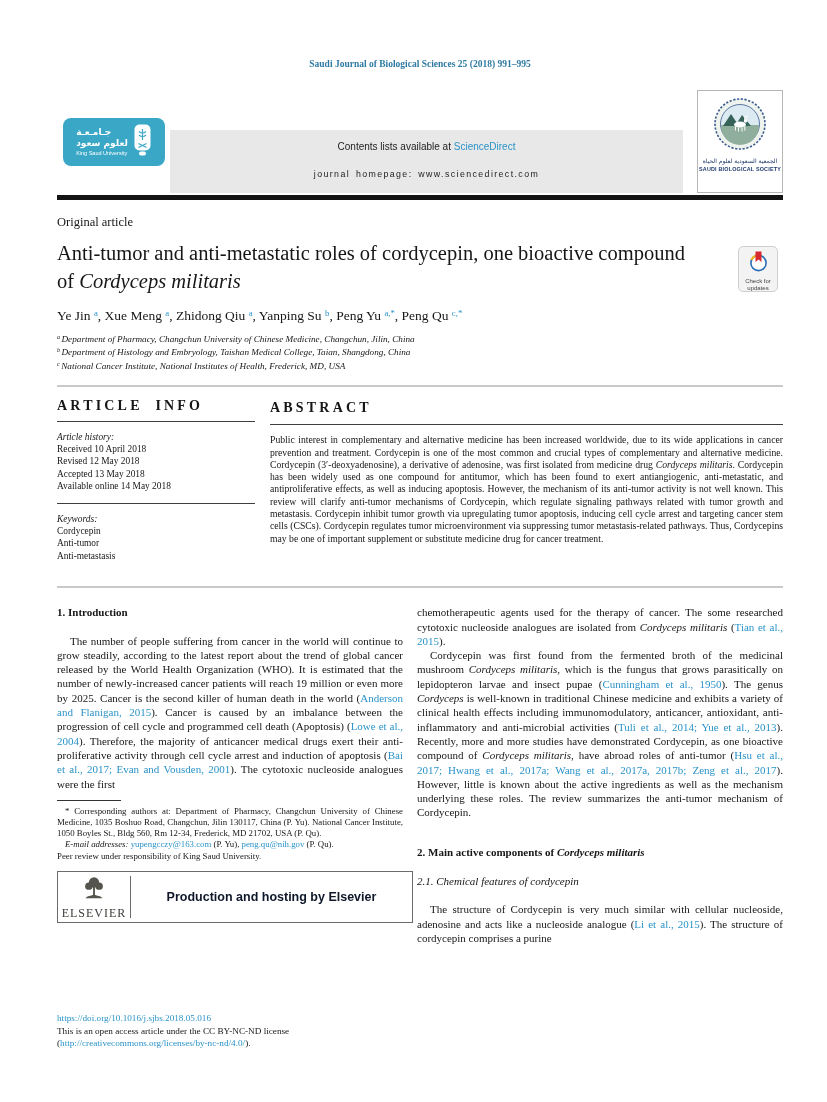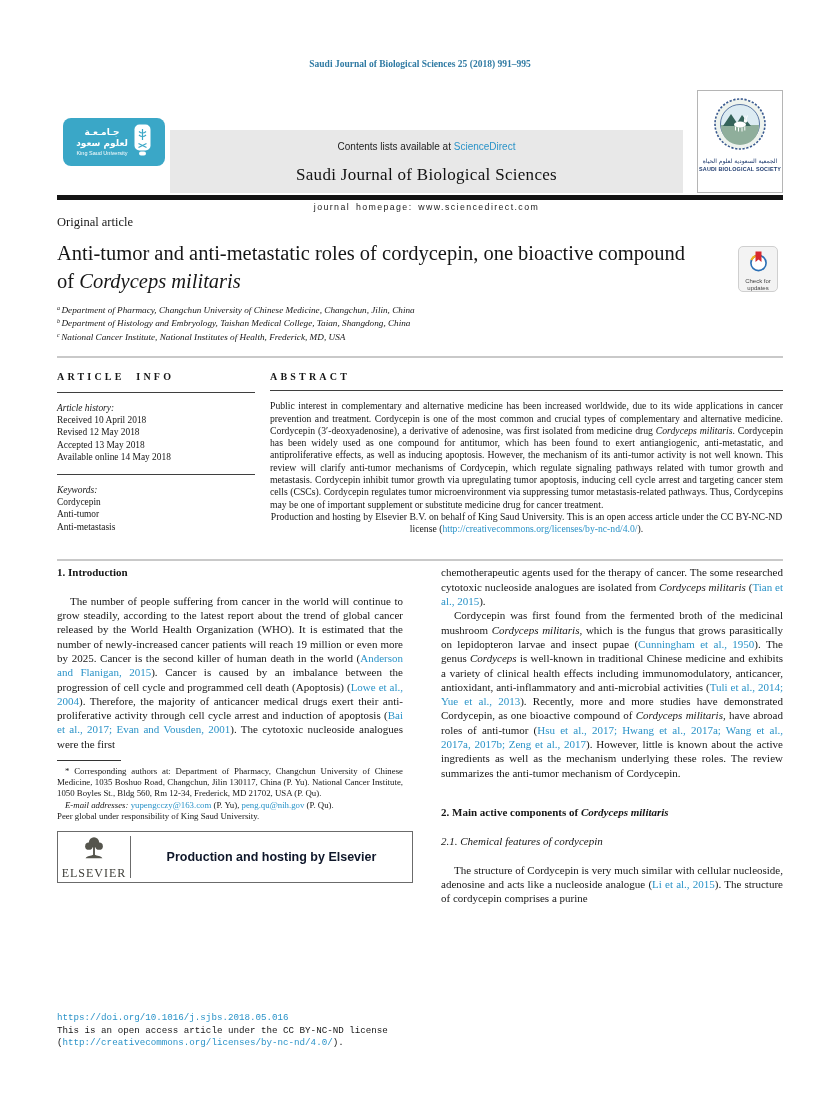--- a/index.html
+++ b/index.html
@@ -9,21 +9,21 @@
   .page{position:relative;width:827px;height:1102px;background:#fff;overflow:hidden;
         font-family:"Liberation Serif",serif;color:#161616;}
   .inner{padding:0 44px 0 57px;}
 
   .masthead{padding-top:59px;text-align:center;font-size:9.5px;font-weight:700;color:var(--masthead);}
 
   .header{display:flex;margin-top:21px;height:103px;}
   .h-left{width:113px;display:flex;align-items:center;justify-content:center;}
   .ksu-badge{width:102px;height:48px;background:var(--teal);border-radius:8px;display:flex;
              align-items:center;justify-content:center;gap:6px;color:#fff;}
-  .ksu-text{text-align:center;}
+  .ksu-text{text-align:left;}
   .ksu-ar{font-family:"DejaVu Sans",sans-serif;font-size:9px;font-weight:700;line-height:10.5px;}
   .ksu-en{font-family:"Liberation Sans",sans-serif;font-size:5.5px;margin-top:2px;}
   .h-center{flex:1;background:var(--header_bg);text-align:center;padding-top:11px;margin-top:40px;}
   .contents-line{font-family:"Liberation Sans",sans-serif;font-size:10px;color:#222;}
   .sd-link{color:var(--link);}
   .journal-title{font-size:17px;margin-top:13px;letter-spacing:.3px;color:#111;}
   .homepage{font-family:"Liberation Sans",sans-serif;font-size:8.8px;letter-spacing:1.4px;word-spacing:2px;margin-top:17px;color:#222;}
   .h-right{width:86px;margin-left:14px;border:1px solid #b5b5b5;background:#fff;text-align:center;
            padding-top:7px;box-sizing:border-box;}
   .sbs-ar{font-family:"DejaVu Sans",sans-serif;font-size:6px;color:#1d3a6e;margin-top:3px;}
@@ -38,28 +38,28 @@
 
   .check-badge{position:absolute;top:246px;right:49px;width:40px;height:46px;background:#f3f3f3;
                border:1px solid #cfcfcf;border-radius:5px;display:flex;flex-direction:column;
                align-items:center;padding-top:4px;box-sizing:border-box;cursor:pointer;}
   .badge-label{font-family:"Liberation Sans",sans-serif;font-size:6px;line-height:7px;color:#444;text-align:center;margin-top:2px;width:34px;}
 
   .info-block{margin-top:12px;border-top:2px solid #c9c9c9;border-bottom:2px solid #c9c9c9;
               display:flex;gap:15px;padding:13px 0 24px;}
   .info-col{width:198px;flex:none;font-size:9.4px;line-height:12.4px;}
   .abs-col{flex:1;}
-  .block-heading{font-size:10px;font-weight:700;letter-spacing:3.2px;word-spacing:6px;}
+  .block-heading{font-size:14px;font-weight:700;letter-spacing:3.2px;word-spacing:6px;}
   .rule-dark{border-top:1px solid #3f3f3f;margin:8px 0 9px;}
   .mid-rule{border-top:1px solid #3f3f3f;margin:10px 0 9px;}
   .lbl-italic{font-style:italic;}
   .abs-text{font-size:9.7px;line-height:12.3px;text-align:justify;}
   .abs-license{font-size:9.7px;line-height:12.3px;text-align:center;}
 
-  .body-cols{display:flex;gap:38px;margin-top:4px;font-size:11px;line-height:14.3px;text-align:justify;}
+  .body-cols{display:flex;gap:14px;margin-top:17px;font-size:11px;line-height:14.3px;text-align:justify;}
   .col-left{width:346px;flex:none;}
   .col-right{flex:1;}
   .sec-head{font-weight:700;margin:0 0 14px;}
   .s2{margin-top:25px;margin-bottom:15px;}
   .subsec-head{font-style:italic;margin:0 0 14px;}
   p{margin:0;}
   .indent{text-indent:13px;}
 
   .fn-rule{width:64px;border-top:1px solid #333;margin:9px 0 5px;}
   .fn{font-size:8.8px;line-height:11.2px;text-align:justify;}
@@ -67,21 +67,21 @@
   .fn.em{text-indent:8px;}
 
   .elsevier-box{margin-top:9px;width:356px;height:52px;border:1px solid #6b6b6b;display:flex;
                 align-items:stretch;box-sizing:border-box;}
   .els-logo{width:72px;display:flex;flex-direction:column;align-items:center;justify-content:center;padding:3px 0;}
   .els-word{font-size:12px;letter-spacing:1px;margin-top:1px;color:#3c3c36;}
   .els-div{width:1px;background:#6b6b6b;margin:4px 0;}
   .prod-label{flex:1;display:flex;align-items:center;justify-content:center;
               font-family:"Liberation Sans",sans-serif;font-weight:700;font-size:12.5px;color:#0f172a;}
 
-  .footer-abs{position:absolute;left:57px;top:1012px;width:374px;font-size:9.2px;line-height:12.6px;text-align:left;font-family:Liberation Mono, monospace;}
+  .footer-abs{position:absolute;left:57px;top:1012px;width:374px;font-size:9.2px;line-height:12.6px;text-align:left;}
   .doi{color:var(--link);}
 
   .seg-i{font-style:italic;}
   .seg-b{font-weight:700;}
   .seg-bi{font-weight:700;font-style:italic;}
   .seg-link{color:var(--link);cursor:pointer;}
   .seg-sup{font-size:.65em;position:relative;top:-.5em;}
   .seg-suplink{font-size:.65em;position:relative;top:-.5em;color:var(--link);cursor:pointer;}
 </style>
 </head>
@@ -107,21 +107,20 @@
               <path d="M4.5 19.5 L12.5 23.5 M12.5 19.5 L4.5 23.5" stroke="#3aa7c7" stroke-width="1.2"></path>
               <rect x="5" y="27.5" width="7" height="4" rx="2" fill="#fff"></rect>
             </svg>
           </span>
         </div>
       </div>
       <div class="h-center">
         <div class="contents-line">
           <span>Contents lists available at </span><span class="sd-link">ScienceDirect</span>
         </div>
-        <div class="journal-title">Saudi Journal of Biological Sciences</div>
         <div class="homepage">journal homepage: www.sciencedirect.com</div>
       </div>
       <div class="h-right">
         <span>
           <svg width="52" height="52" viewBox="0 0 52 52">
             <circle cx="26" cy="26" r="25" fill="#eef3ee" stroke="#39598f" stroke-width="1.6" stroke-dasharray="2.2 1.6"></circle>
             <circle cx="26" cy="26" r="19.5" fill="#dcebf2" stroke="#39598f" stroke-width="0.8"></circle>
             <path d="M7 28 a19 19 0 0 0 38 0 l0 -1 h-38 z" fill="#8fae9b"></path>
             <path d="M9 28 l8 -12 6 9 5 -8 9 11 z" fill="#35635a"></path>
             <g fill="#fff">
@@ -147,20 +146,21 @@
       <span>
         <svg width="19" height="21" viewBox="0 0 19 21">
           <circle cx="9.5" cy="12" r="7.6" fill="#fff" stroke="#2a6fb5" stroke-width="1.6"></circle>
           <path d="M2.4 9 A7.6 7.6 0 0 1 6.8 4.8" stroke="#f0b41e" stroke-width="2" fill="none"></path>
           <path d="M6.5 0.5 h6 v10.5 l-3 -2.6 -3 2.6 z" fill="#d7282f"></path>
         </svg>
       </span>
       <div class="badge-label">Check for updates</div>
     </div>
 
+    <div class="authors"><span>Ye Jin </span><span class="seg-suplink">a</span><span>, Xue Meng </span><span class="seg-suplink">a</span><span>, Zhidong Qiu </span><span class="seg-suplink">a</span><span>, Yanping Su </span><span class="seg-suplink">b</span><span>, Peng Yu </span><span class="seg-suplink">a,*</span><span>, Peng Qu </span><span class="seg-suplink">c,*</span></div>
 
     <div class="affiliations">
       <div><span class="seg-sup">a </span><span>Department of Pharmacy, Changchun University of Chinese Medicine, Changchun, Jilin, China</span></div>
       <div><span class="seg-sup">b </span><span>Department of Histology and Embryology, Taishan Medical College, Taian, Shangdong, China</span></div>
       <div><span class="seg-sup">c </span><span>National Cancer Institute, National Institutes of Health, Frederick, MD, USA</span></div>
     </div>
 
     <div class="info-block">
       <div class="info-col">
         <div class="block-heading">ARTICLE INFO</div>
@@ -173,32 +173,31 @@
         <div class="mid-rule"></div>
         <div class="lbl-italic">Keywords:</div>
         <div>Cordycepin</div>
         <div>Anti-tumor</div>
         <div>Anti-metastasis</div>
       </div>
       <div class="abs-col">
         <div class="block-heading">ABSTRACT</div>
         <div class="rule-dark"></div>
         <div class="abs-text"><span>Public interest in complementary and alternative medicine has been increased worldwide, due to its wide applications in cancer prevention and treatment. Cordycepin is one of the most common and crucial types of complementary and alternative medicine. Cordycepin (3′-deoxyadenosine), a derivative of adenosine, was first isolated from medicine drug </span><span class="seg-i">Cordyceps militaris</span><span>. Cordycepin has been widely used as one compound for antitumor, which has been found to exert antiangiogenic, anti-metastatic, and antiproliferative effects, as well as inducing apoptosis. However, the mechanism of its anti-tumor activity is not well known. This review will clarify anti-tumor mechanisms of Cordycepin, which regulate signaling pathways related with tumor growth and metastasis. Cordycepin inhibit tumor growth via upregulating tumor apoptosis, inducing cell cycle arrest and targeting cancer stem cells (CSCs). Cordycepin regulates tumor microenvironment via suppressing tumor metastasis-related pathways. Thus, Cordycepins may be one of important supplement or substitute medicine drug for cancer treatment.</span></div>
-        <div class="abs-license"><span>Production and hosting by Elsevier B.V. on behalf of King Saud University. This is an open access article under the CC BY-NC-ND license (</span><span class="seg-link">http://creativecommons.org/licenses/by-nc-nd/4.0/</span><span>).</span></div>
       </div>
     </div>
 
     <div class="body-cols">
       <div class="col-left">
         <div class="sec-head">1. Introduction</div>
         <p class="indent"><span>The number of people suffering from cancer in the world will continue to grow steadily, according to the latest report about the trend of global cancer released by the World Health Organization (WHO). It is estimated that the number of newly-increased cancer patients will reach 19 million or even more by 2025. Cancer is the second killer of human death in the world (</span><span class="seg-link">Anderson and Flanigan, 2015</span><span>). Cancer is caused by an imbalance between the progression of cell cycle and programmed cell death (Apoptosis) (</span><span class="seg-link">Lowe et al., 2004</span><span>). Therefore, the majority of anticancer medical drugs exert their anti-proliferative activity through cell cycle arrest and induction of apoptosis (</span><span class="seg-link">Bai et al., 2017; Evan and Vousden, 2001</span><span>). The cytotoxic nucleoside analogues were the first</span></p>
         <div class="fn-rule"></div>
         <p class="fn first"><span>* Corresponding authors at: Department of Pharmacy, Changchun University of Chinese Medicine, 1035 Boshuo Road, Changchun, Jilin 130117, China (P. Yu). National Cancer Institute, 1050 Boyles St., Bldg 560, Rm 12-34, Frederick, MD 21702, USA (P. Qu).</span></p>
         <p class="fn em"><span class="seg-i">E-mail addresses: </span><span class="seg-link">yupengcczy@163.com</span><span> (P. Yu), </span><span class="seg-link">peng.qu@nih.gov</span><span> (P. Qu).</span></p>
-        <p class="fn">Peer global under responsibility of King Saud University.</p>
+        <p class="fn">Peer review under responsibility of King Saud University.</p>
         <div class="elsevier-box">
           <div class="els-logo">
             <span>
               <svg width="28" height="28" viewBox="0 0 30 30">
                 <g fill="#55554d">
                   <circle cx="15" cy="9" r="5.5"></circle>
                   <circle cx="9.5" cy="13" r="4"></circle>
                   <circle cx="20.5" cy="13" r="4"></circle>
                   <rect x="14" y="12" width="2" height="12"></rect>
                   <path d="M15 22 c-4 2 -7 1 -9 4 h18 c-2 -3 -5 -2 -9 -4 z"></path>

